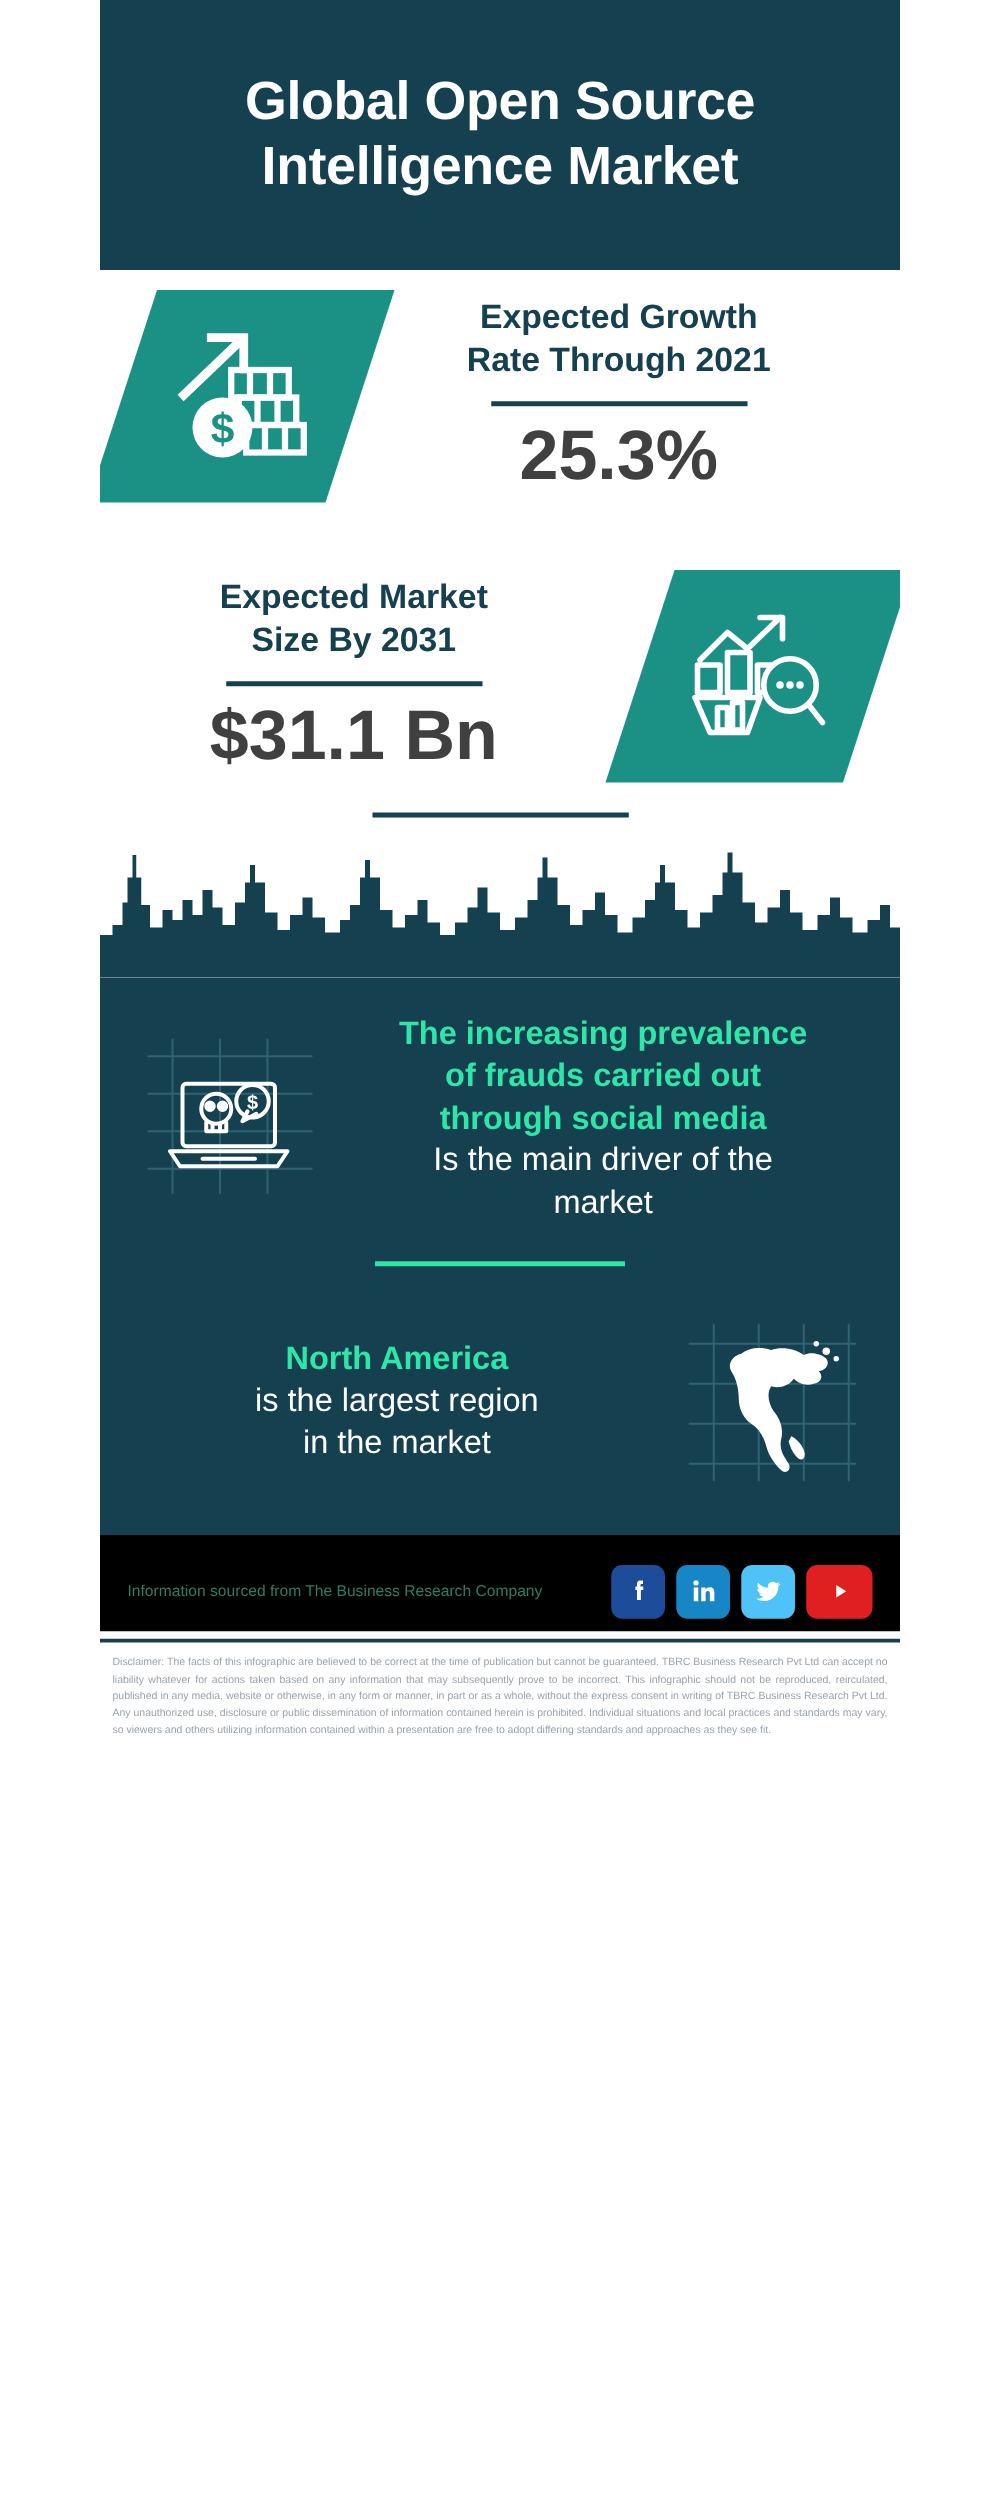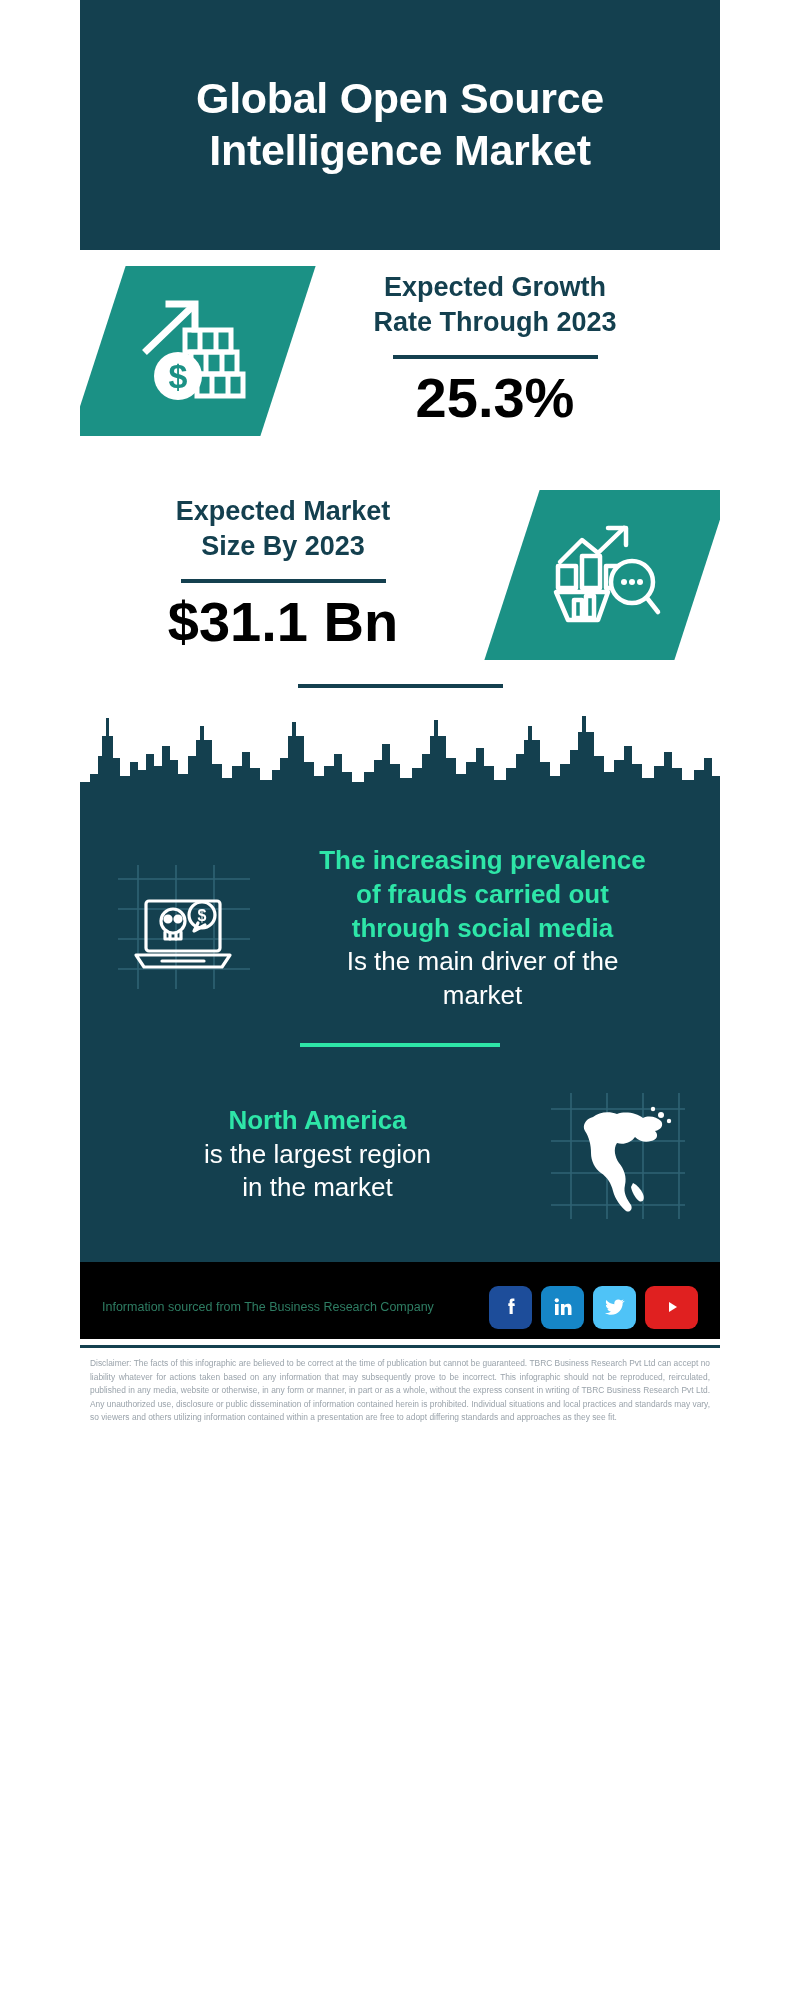--- a/index.html
+++ b/index.html
@@ -13,21 +13,21 @@
     min-height:2000px;
     margin:0 auto;
     background:#ffffff;
     position:relative;
     overflow:hidden;
   }
 
   
   .header {
     background:#14404f;
-    height:250px;
+    height:216px;
     display:flex;
     align-items:center;
     justify-content:center;
     padding:0 40px;
   }
   .header-title {
     color:#ffffff;
     font-size:43px;
     font-weight:bold;
     line-height:1.20;
@@ -65,21 +65,21 @@
     font-weight:bold;
     line-height:1.28;
   }
   .stat-rule {
     width:205px;
     height:4px;
     background:#14404f;
     margin:16px auto 10px auto;
   }
   .stat-value {
-    color:#000000;
+    color:#404040;
     font-size:56px;
     font-weight:bold;
     line-height:1.05;
   }
 
   .mid-rule {
     width:205px;
     height:4px;
     background:#14404f;
     margin:24px auto 0 auto;
@@ -183,21 +183,21 @@
               <line x1="95" y1="78" x2="95" y2="100"></line>
             </g>
             <circle cx="45" cy="80" r="24" fill="#ffffff"></circle>
             <text x="45" y="92" font-family="Liberation Sans, sans-serif" font-size="34" font-weight="bold" fill="#1b9185" text-anchor="middle">$</text>
           </svg>
         </div>
       </div>
       <div class="stat-text">
         <div class="stat-label">
           <div>Expected Growth</div>
-          <div>Rate Through 2023</div>
+          <div>Rate Through 2021</div>
         </div>
         <div class="stat-rule"></div>
         <div class="stat-value">25.3%</div>
       </div>
     </div>
 
     <div class="stat-row reverse" style="margin-top:44px;gap:44px;">
       <div class="para-badge">
         <div class="inner">
           <svg width="118" height="110" viewBox="0 0 118 110">
@@ -217,21 +217,21 @@
               <circle cx="76" cy="62" r="3"></circle>
               <circle cx="84" cy="62" r="3"></circle>
               <circle cx="92" cy="62" r="3"></circle>
             </g>
           </svg>
         </div>
       </div>
       <div class="stat-text">
         <div class="stat-label">
           <div>Expected Market</div>
-          <div>Size By 2023</div>
+          <div>Size By 2031</div>
         </div>
         <div class="stat-rule"></div>
         <div class="stat-value">$31.1 Bn</div>
       </div>
     </div>
 
     <div class="mid-rule"></div>
   </div>
 
   <div class="skyline-wrap">

